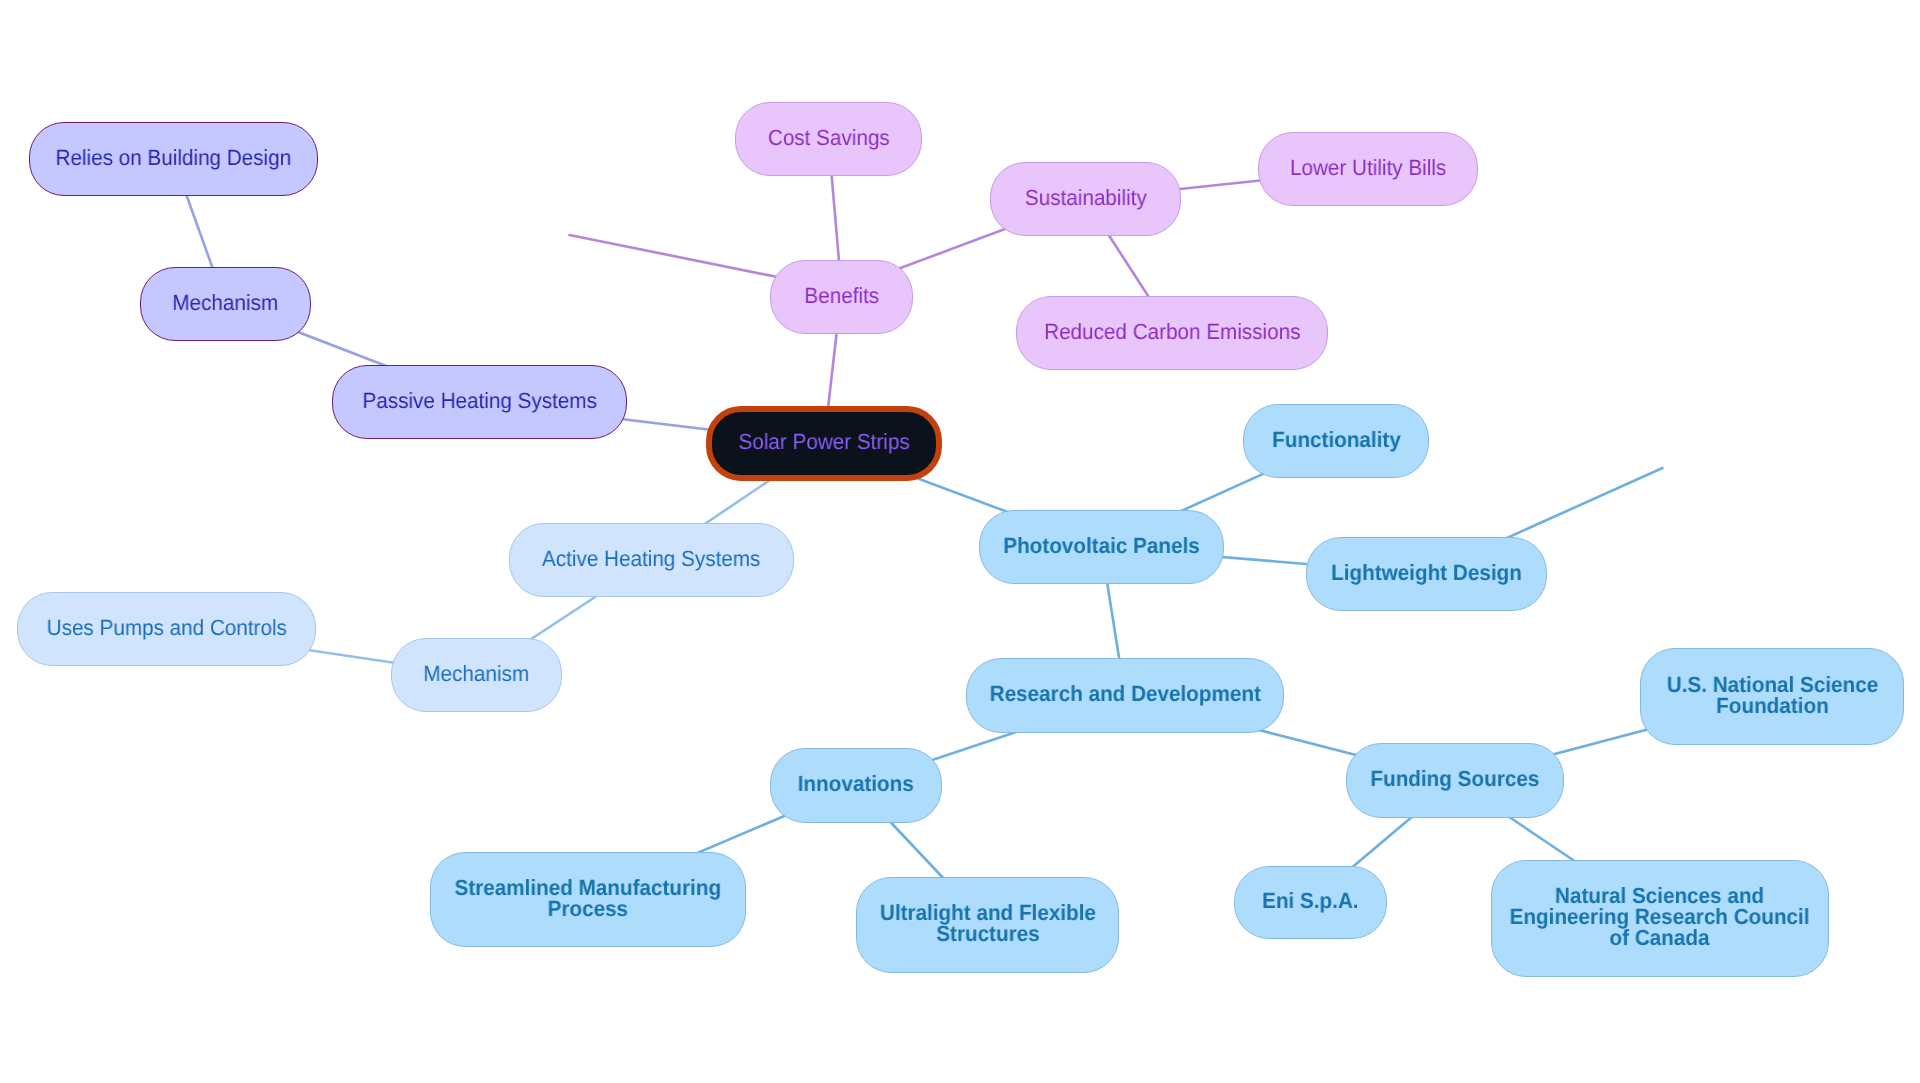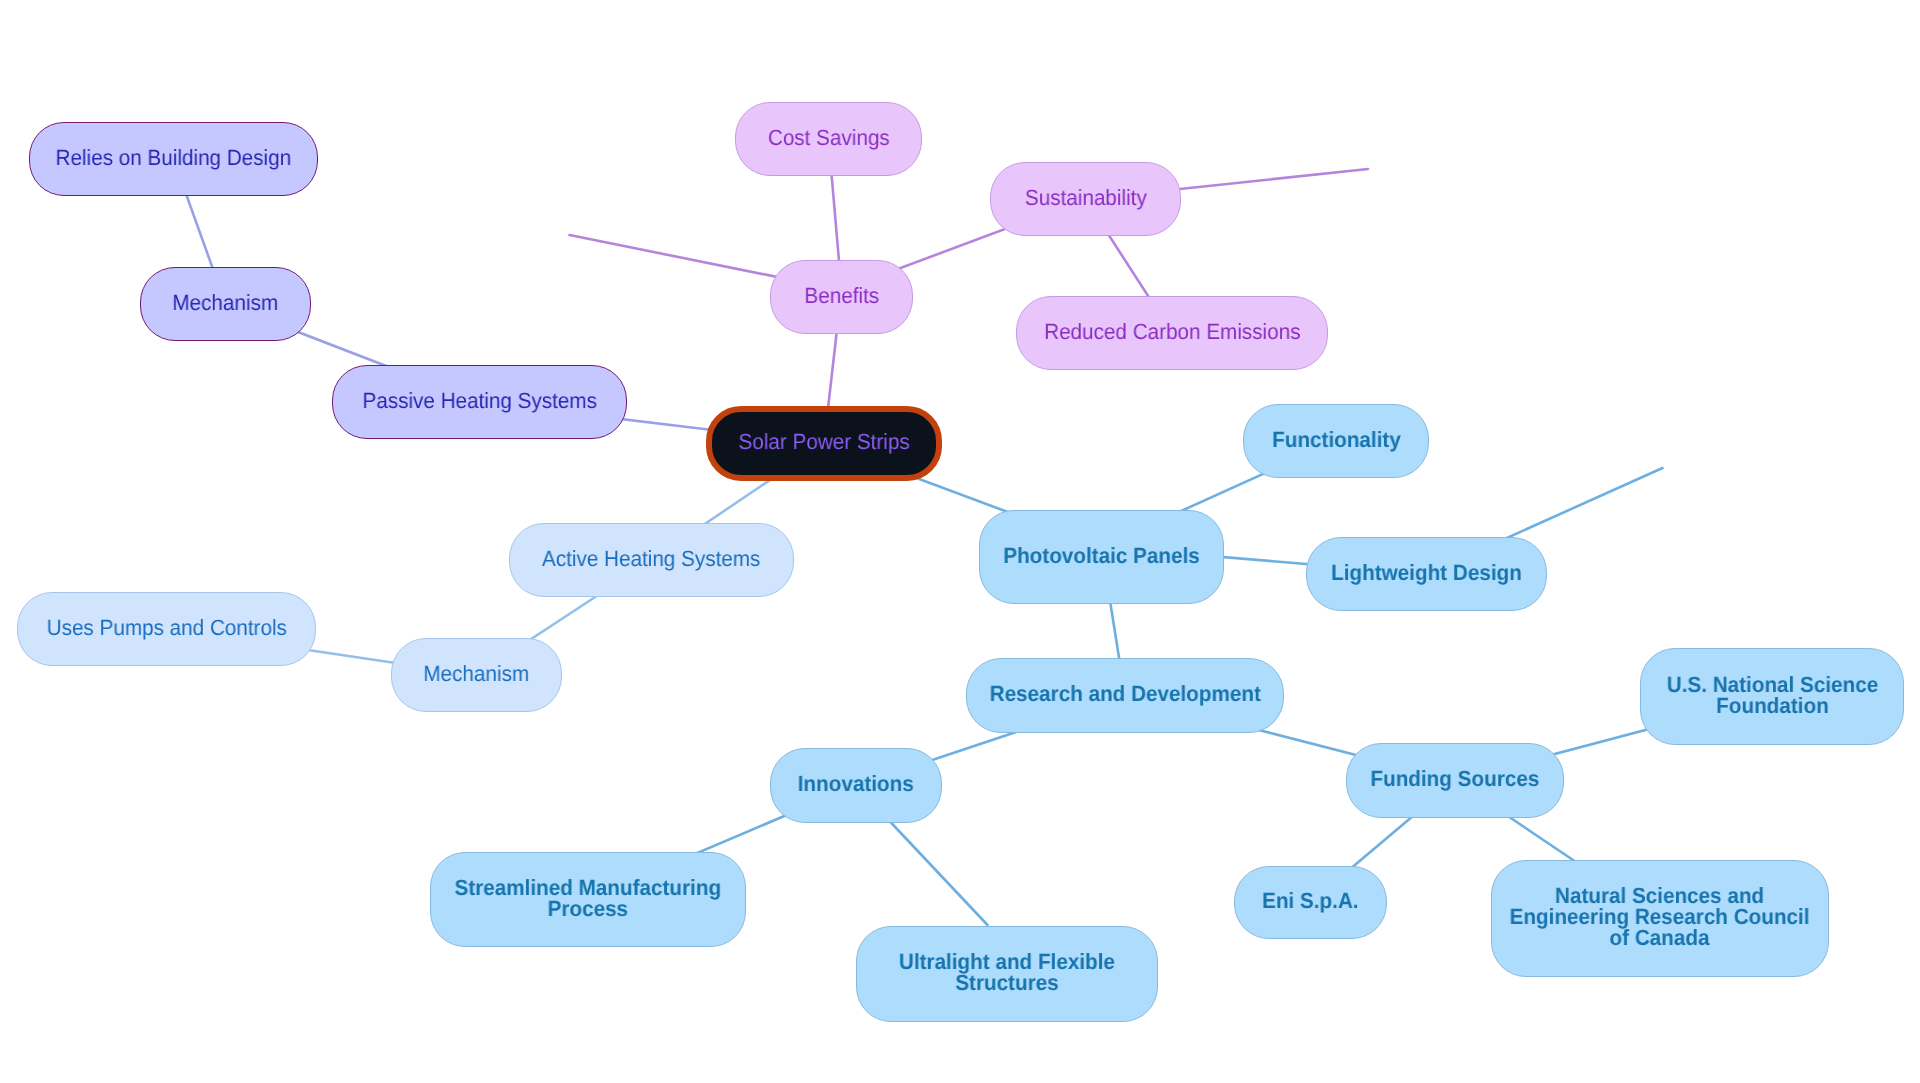--- a/index.html
+++ b/index.html
@@ -66,52 +66,55 @@
   </div>
   <div class="node n-violet" style="left:735px;top:102px;width:187px;height:74px">
     <span class="lbl">Cost Savings</span>
   </div>
   <div class="node n-violet" style="left:770px;top:260px;width:143px;height:74px">
     <span class="lbl">Benefits</span>
   </div>
   <div class="node n-violet" style="left:990px;top:162px;width:191px;height:74px">
     <span class="lbl">Sustainability</span>
   </div>
+  <div class="node n-violet" style="left:1258px;top:132px;width:220px;height:74px">
+    <span class="lbl">Lower Utility Bills</span>
+  </div>
   <div class="node n-violet" style="left:1016px;top:296px;width:312px;height:74px">
     <span class="lbl">Reduced Carbon Emissions</span>
   </div>
   <div class="node n-bluel" style="left:509px;top:523px;width:285px;height:74px">
     <span class="lbl">Active Heating Systems</span>
   </div>
   <div class="node n-bluel" style="left:17px;top:592px;width:299px;height:74px">
     <span class="lbl">Uses Pumps and Controls</span>
   </div>
   <div class="node n-bluel" style="left:391px;top:638px;width:171px;height:74px">
     <span class="lbl">Mechanism</span>
   </div>
-  <div class="node n-blue" style="left:979px;top:510px;width:245px;height:94px">
+  <div class="node n-blue" style="left:979px;top:510px;width:245px;height:74px">
     <span class="lbl">Photovoltaic Panels</span>
   </div>
   <div class="node n-blue" style="left:1243px;top:404px;width:186px;height:74px">
     <span class="lbl">Functionality</span>
   </div>
   <div class="node n-blue" style="left:1306px;top:537px;width:241px;height:74px">
     <span class="lbl">Lightweight Design</span>
   </div>
   <div class="node n-blue" style="left:966px;top:658px;width:318px;height:75px">
     <span class="lbl">Research and Development</span>
   </div>
   <div class="node n-blue" style="left:770px;top:748px;width:172px;height:75px">
     <span class="lbl">Innovations</span>
   </div>
   <div class="node n-blue" style="left:430px;top:852px;width:316px;height:95px">
     <span class="lbl">Streamlined Manufacturing
 Process</span>
   </div>
-  <div class="node n-blue" style="left:856px;top:926px;width:302px;height:96px">
+  <div class="node n-blue" style="left:856px;top:877px;width:263px;height:96px">
     <span class="lbl">Ultralight and Flexible
 Structures</span>
   </div>
   <div class="node n-blue" style="left:1346px;top:743px;width:218px;height:75px">
     <span class="lbl">Funding Sources</span>
   </div>
   <div class="node n-blue" style="left:1640px;top:648px;width:264px;height:97px">
     <span class="lbl">U.S. National Science
 Foundation</span>
   </div>

